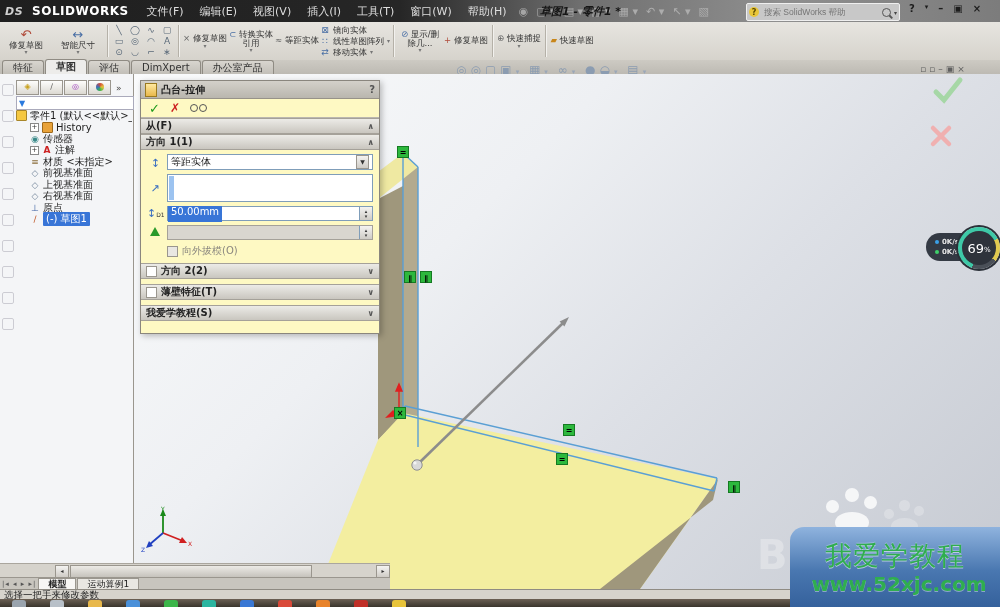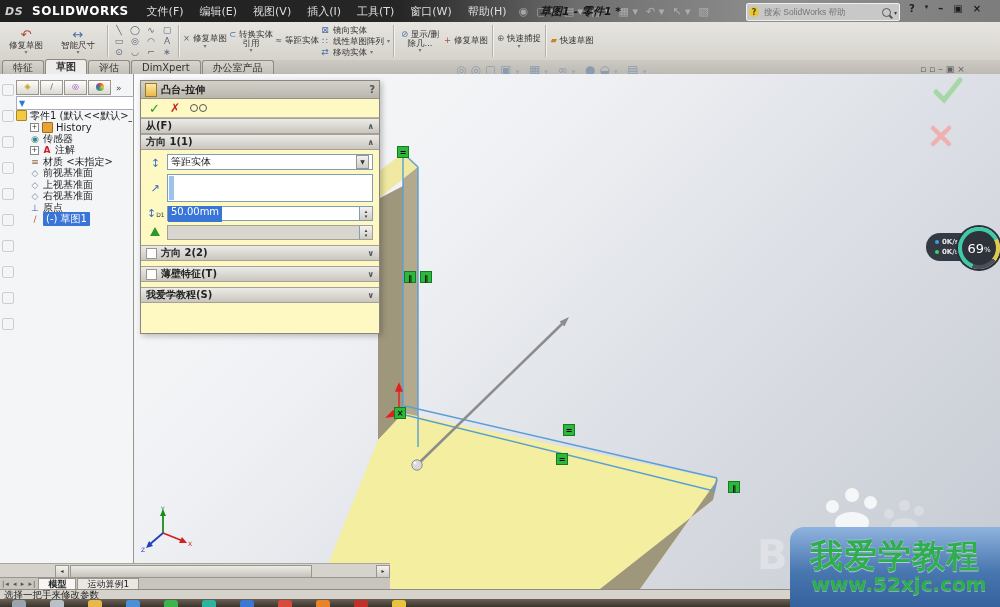--- a/index.html
+++ b/index.html
@@ -124,21 +124,21 @@
   .dotb{width:4px;height:4px;border-radius:50%;background:#3aa0e8;}
   .dotg{width:4px;height:4px;border-radius:50%;background:#3ecf6a;}
   #ring{position:absolute;left:32px;top:-3px;width:42px;height:42px;border-radius:50%;
     background:conic-gradient(from 200deg,#3ec9a7 0 62%,#e0c94f 62% 80%,#4a5058 80% 100%);
     display:flex;align-items:center;justify-content:center;box-shadow:0 0 0 2px #2b3038;}
   #ring .inner{width:34px;height:34px;border-radius:50%;background:#2e333b;color:#fff;
     display:flex;align-items:center;justify-content:center;font-size:13px;}
   #ring .pc{font-size:7px;margin-top:4px;}
   #watermark{left:790px;top:527px;width:210px;height:80px;border-radius:14px 0 0 0;
     background:linear-gradient(#8fb3de,#4977b0 55%,#35619c);display:flex;flex-direction:column;align-items:center;justify-content:center;z-index:30;}
-  #wmtitle{font-size:33px;font-weight:bold;color:#2fae4e;letter-spacing:1px;line-height:34px;
+  #wmtitle{font-size:27px;font-weight:normal;color:#2fae4e;letter-spacing:1px;line-height:34px;
     text-shadow:0 1px 0 rgba(255,255,255,.55),0 -1px 0 rgba(255,255,255,.25);}
   #wmurl{font-size:20px;font-weight:bold;color:#2fae4e;line-height:22px;text-shadow:0 1px 0 rgba(255,255,255,.4);margin-left:8px;}
   .paw{position:absolute;opacity:.8;}
   .paw i{position:absolute;background:#fff;border-radius:50%;display:block;}
   #pawB{opacity:.25;}
   #faintB{left:757px;top:532px;font-size:40px;font-weight:bold;color:#fff;opacity:.30;z-index:29;}
   .zlow{z-index:1}.zmid{z-index:5}.zhigh{z-index:20}
 </style>
 </head>
 <body>
@@ -479,20 +479,24 @@
           <span class="spin">▴<br>▾</span>
         </div>
       </div>
       <div class="prow">
         <span class="pic"><span class="dtri"></span></span>
         <div class="disfield">
           <span style="flex:1"></span>
           <span class="spin">▴<br>▾</span>
         </div>
       </div>
+      <div class="cbrow">
+        <span class="cb"></span>
+        <span>向外拔模(O)</span>
+      </div>
     </div>
     <div class="sech">
       <span class="cb" style="background:#fff"></span>
       <span>方向 2(2)</span>
         <span class="chev">∨</span>
     </div>
     <div style="height:5px"></div>
     <div class="sech">
       <span class="cb" style="background:#fff"></span>
       <span>薄壁特征(T)</span>

